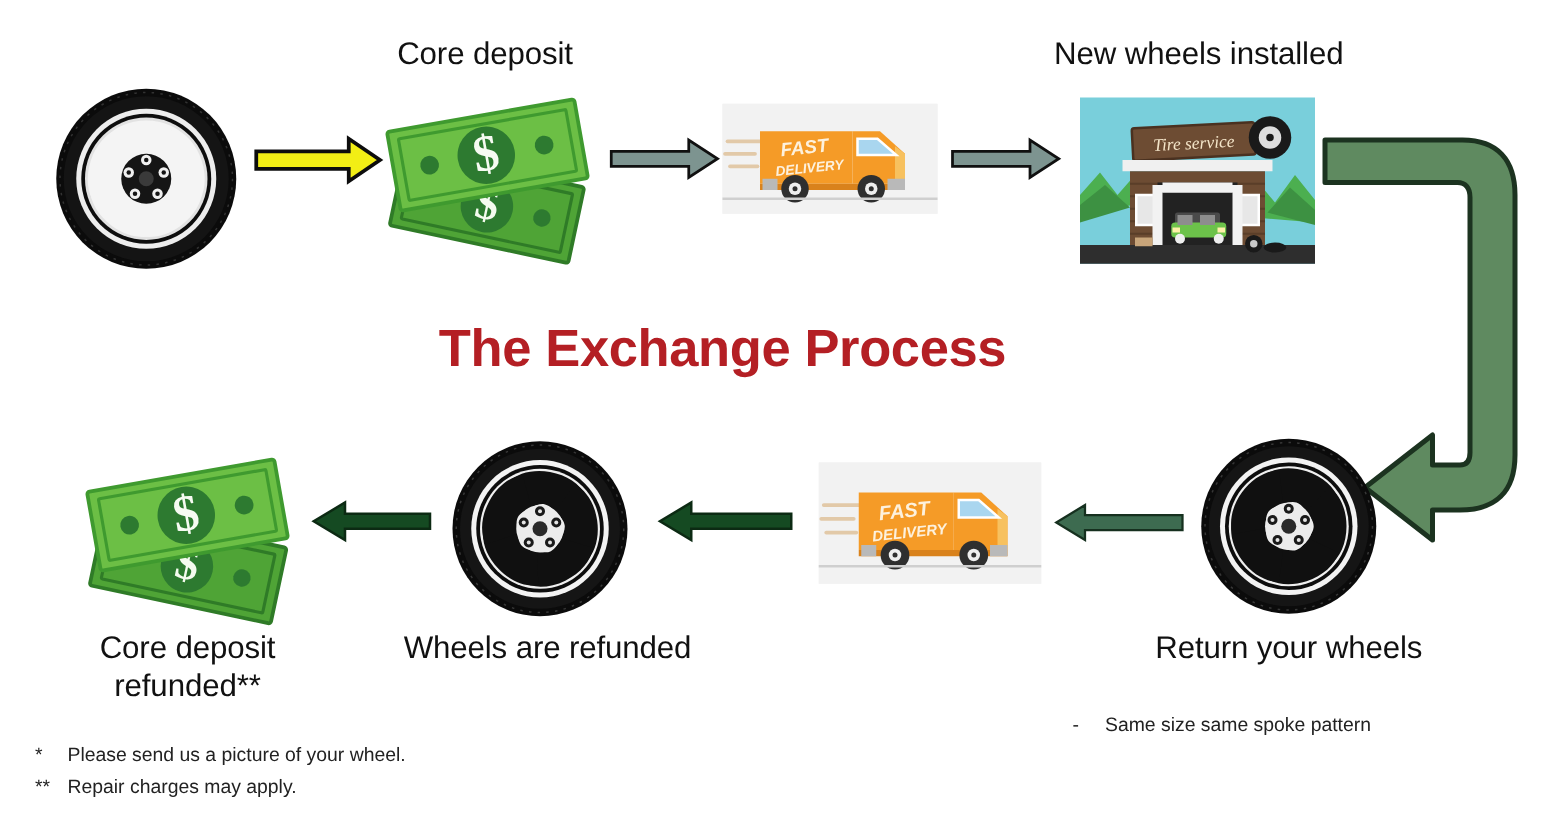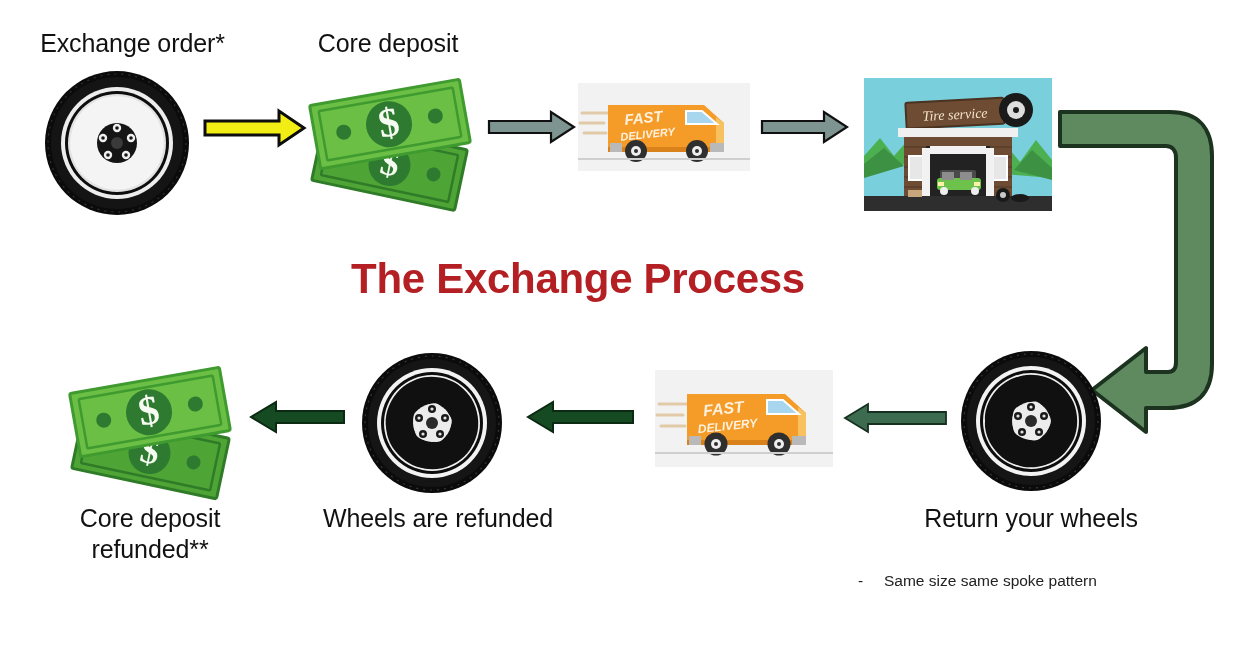--- a/index.html
+++ b/index.html
@@ -42,24 +42,24 @@
   .foot .mk{display:inline-block;width:26px;}
   .foot .mk.dbl{width:26px;}
   svg{display:block;overflow:visible;}
   .imgbox{background:#f2f2f2;}
 </style>
 </head>
 <body>
 
 <div id="canvas">
 
-  <div class="abs label" style="left:10px;top:28px;width:245px;">Exchange order*</div>
 
   <div class="abs label" style="left:288px;top:28px;width:200px;">Core deposit</div>
 
+  <div class="abs label" style="left:806px;top:28px;width:306px;">New wheels installed</div>
 
   <div class="abs" style="left:35px;top:70px;">
     <svg width="165" height="146" viewBox="0 0 165 146">
       <defs>
         <g id="spokeset-dark">
           <g fill="#f4f4f4">
             <path d="M0,-44 C13,-44 24,-39 30,-31 L11,-13 C7,-17 3,-19 0,-19 C-3,-19 -7,-17 -11,-13 L-30,-31 C-24,-39 -13,-44 0,-44 Z" transform="rotate(0)"></path>
             <path d="M0,-44 C13,-44 24,-39 30,-31 L11,-13 C7,-17 3,-19 0,-19 C-3,-19 -7,-17 -11,-13 L-30,-31 C-24,-39 -13,-44 0,-44 Z" transform="rotate(72)"></path>
             <path d="M0,-44 C13,-44 24,-39 30,-31 L11,-13 C7,-17 3,-19 0,-19 C-3,-19 -7,-17 -11,-13 L-30,-31 C-24,-39 -13,-44 0,-44 Z" transform="rotate(144)"></path>
             <path d="M0,-44 C13,-44 24,-39 30,-31 L11,-13 C7,-17 3,-19 0,-19 C-3,-19 -7,-17 -11,-13 L-30,-31 C-24,-39 -13,-44 0,-44 Z" transform="rotate(216)"></path>
@@ -399,20 +399,28 @@
 
   <div class="abs label wrap" style="left:35px;top:503px;width:230px;">
     <div>Core deposit</div>
     <div>refunded**</div>
   </div>
 
   <div class="abs label" style="left:288px;top:503px;width:300px;">Wheels are refunded</div>
 
   <div class="abs label" style="left:900px;top:503px;width:262px;">Return your wheels</div>
 
+  <div class="abs" style="left:28px;top:592px;">
+    <div class="foot">
+      <span class="mk">*</span><span>Please send us a picture of your wheel.</span>
+    </div>
+    <div class="foot">
+      <span class="mk dbl">**</span><span>Repair charges may apply.</span>
+    </div>
+  </div>
 
   <div class="abs" style="left:858px;top:568px;">
     <div class="foot">
       <span class="mk">-</span><span>Same size same spoke pattern</span>
     </div>
   </div>
 
 </div>
 
 </body></html>

